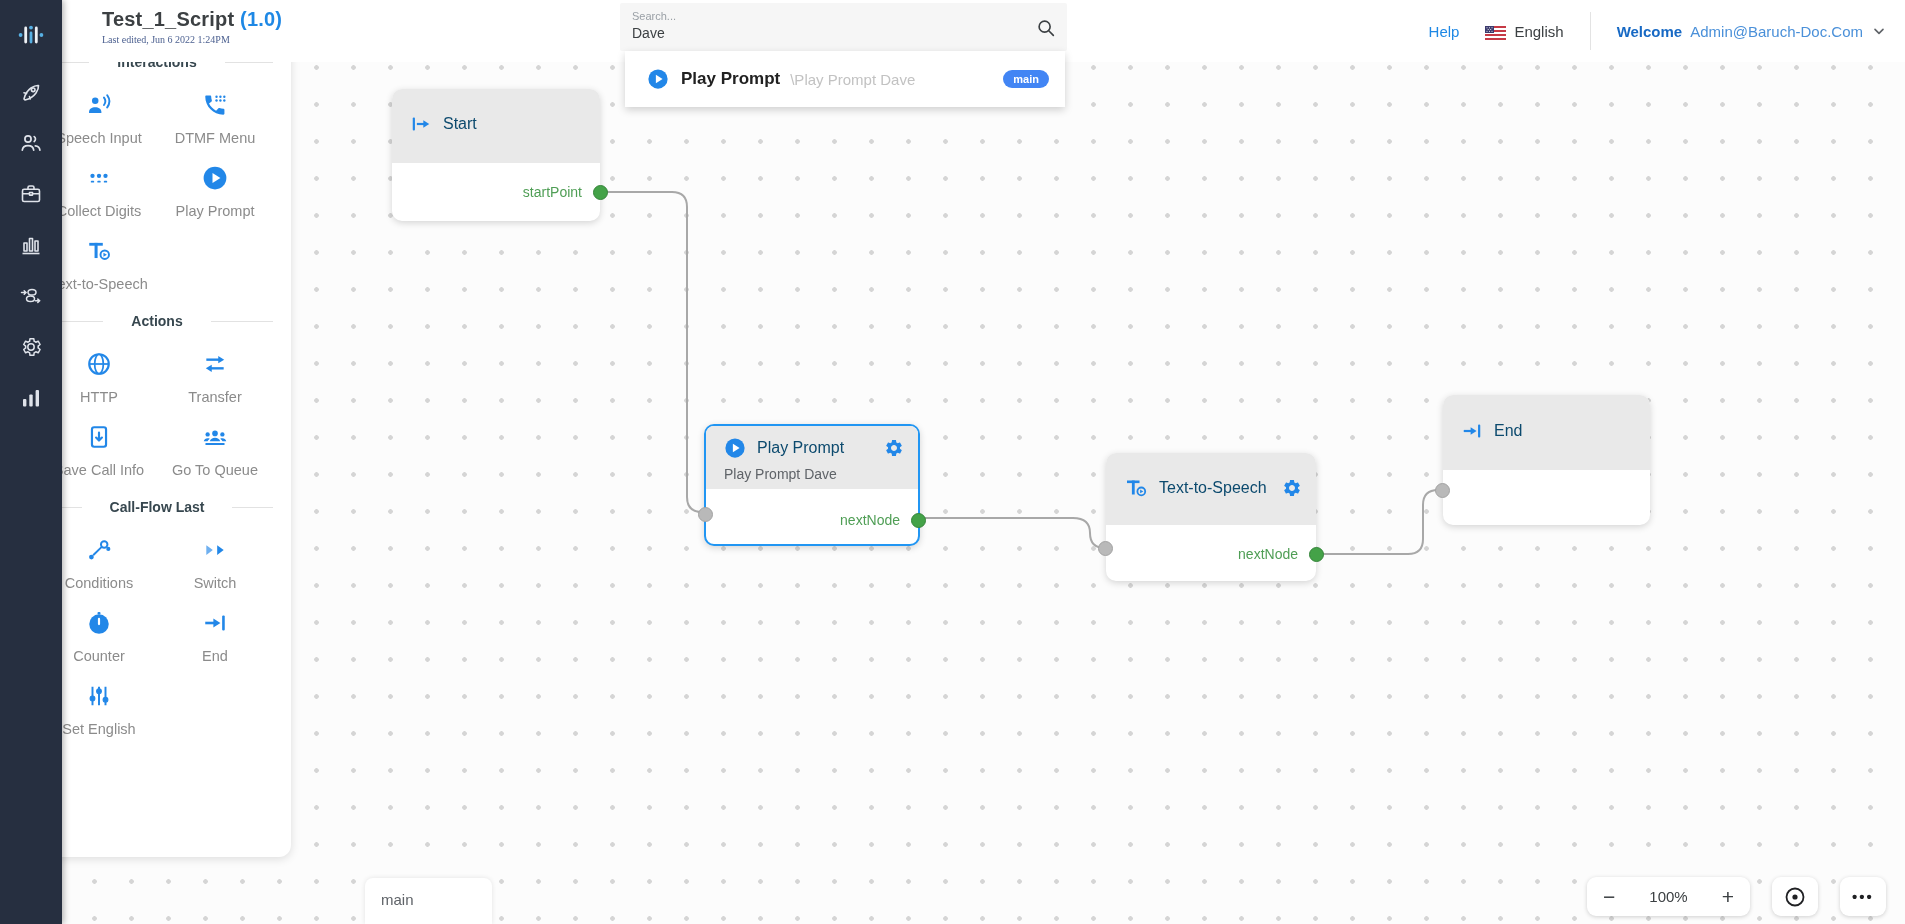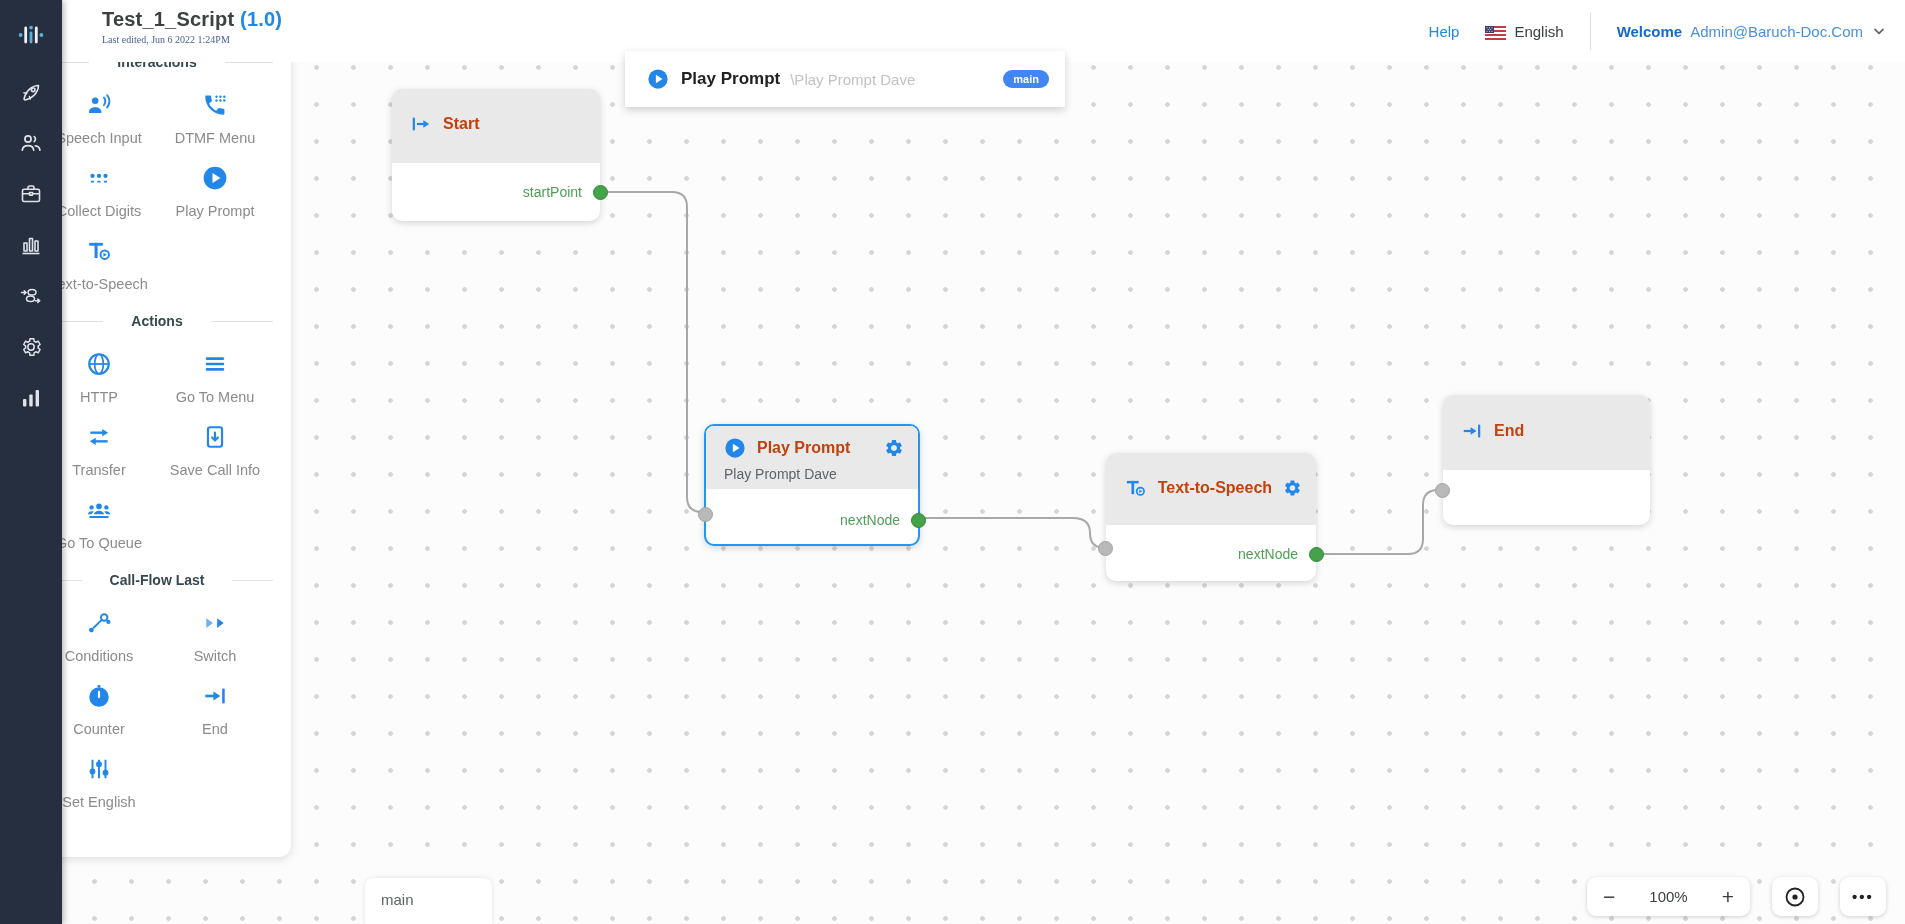--- a/index.html
+++ b/index.html
@@ -49,21 +49,21 @@
   
   .canvas { position:absolute; left:62px; top:62px; width:1843px; height:862px; background:#fcfcfc;
             background-image:radial-gradient(circle, #d5d5d5 2px, transparent 2.6px);
             background-size:37px 37px; background-position:14px 24px; }
   .wires { position:absolute; left:0; top:0; width:1843px; height:862px; z-index:0; pointer-events:none; }
 
   
   .node { position:absolute; background:#fff; border-radius:10px; box-shadow:0 2px 7px rgba(0,0,0,.16); z-index:2; }
   .nhead { background:#e9e9e9; border-radius:10px 10px 0 0; padding:14px 14px 10px 18px; }
   .nrow { display:flex; align-items:center; gap:11px; }
-  .ntitle { font-size:16px; font-weight:700; color:#c2410c; white-space:nowrap; }
+  .ntitle { font-size:16px; font-weight:400; color:#0c4a6e; white-space:nowrap; }
   .ngear { margin-left:auto; width:20px; height:20px; cursor:pointer; }
   .nsub { margin-top:7px; font-size:14px; color:#5f6368; }
   .node.sel { border:2px solid #2196f3; }
   .node.sel .nhead { border-radius:8px 8px 0 0; }
   .port { position:absolute; right:18px; font-size:14px; color:#4f9e55; }
   .dot { position:absolute; width:15px; height:15px; border-radius:50%; }
   .dot.g { background:#44a248; border:1px solid #35853a; right:-8px; cursor:crosshair; }
   .dot.i { background:#b9b9b9; border:1px solid #a3a3a3; left:-8px; cursor:crosshair; }
 
   
@@ -163,20 +163,30 @@
 
   <div class="hdr">
     <div class="titleblk">
       <div class="title">
         <span>Test_1_Script</span>
         <span class="ver">(1.0)</span>
       </div>
       <div class="subtitle">Last edited, Jun 6 2022 1:24PM</div>
     </div>
 
+    <div class="searchbox">
+      <div class="slabel">Search...</div>
+      <div class="svalue">Dave</div>
+      <div class="sic">
+        <svg width="22" height="22" viewBox="0 0 24 24" fill="none" stroke="#3c4043" stroke-width="1.8" stroke-linecap="round">
+          <circle cx="10.5" cy="10.5" r="6"></circle>
+            <path d="M15 15l5 5"></path>
+        </svg>
+      </div>
+    </div>
 
     <div class="sresult">
       <span class="pcirc">
         <svg width="22" height="22" viewBox="0 0 24 24">
             <circle cx="12" cy="12" r="10.5" fill="#2287e8"></circle>
           <polygon points="9.7,7.3 17,12 9.7,16.7" fill="#fff"></polygon>
           </svg>
       </span>
       <span class="rtitle">Play Prompt</span>
       <span class="rsub">\Play Prompt Dave</span>
@@ -399,30 +409,20 @@
             <circle cx="12" cy="12" r="9"></circle>
             <ellipse cx="12" cy="12" rx="4" ry="9" stroke-width="1.6"></ellipse>
             <path d="M3 12h18" stroke-width="1.6"></path>
           </svg>
         </span>
         <span class="pil">HTTP</span>
       </div>
       <div class="pi">
         <span class="pic">
           <svg width="26" height="26" viewBox="0 0 24 24" fill="#2287e8">
-            <rect x="3.5" y="5.8" width="17" height="2.4" rx="1"></rect>
-            <rect x="3.5" y="10.8" width="17" height="2.4" rx="1"></rect>
-            <rect x="3.5" y="15.8" width="17" height="2.4" rx="1"></rect>
-          </svg>
-        </span>
-        <span class="pil">Go To Menu</span>
-      </div>
-      <div class="pi">
-        <span class="pic">
-          <svg width="26" height="26" viewBox="0 0 24 24" fill="#2287e8">
             <path d="M4 8h13" stroke="#2287e8" stroke-width="2.2" fill="none"></path>
             <polygon points="15,4.6 20.5,8 15,11.4"></polygon>
             <path d="M20 16H7" stroke="#2287e8" stroke-width="2.2" fill="none"></path>
             <polygon points="9,12.6 3.5,16 9,19.4"></polygon>
           </svg>
         </span>
         <span class="pil">Transfer</span>
       </div>
       <div class="pi">
         <span class="pic">

